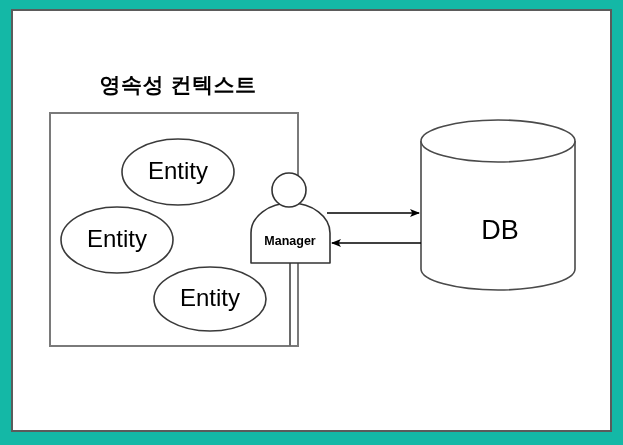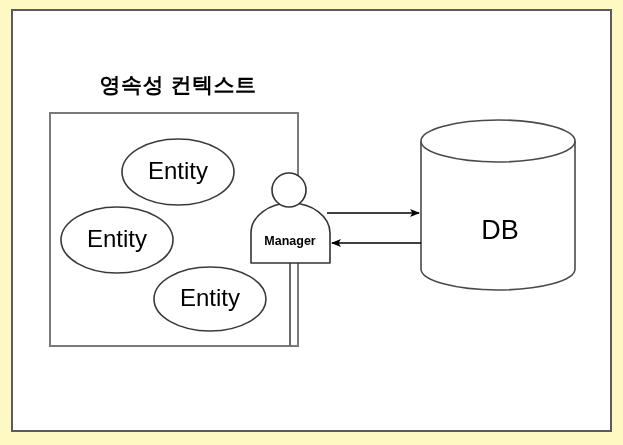--- a/index.html
+++ b/index.html
@@ -10,21 +10,21 @@
   body {
     width: 623px;
     height: 445px;
     font-family: "Liberation Sans", sans-serif;
     overflow: hidden;
   }
   #diagram-root {
     position: relative;
     width: 623px;
     height: 445px;
-    background: #fef9c3;
+    background: #14b8a6;
   }
   svg.diagram-canvas {
     display: block;
     width: 623px;
     height: 445px;
   }
   .outer-frame {
     fill: #ffffff;
     stroke: #5b5b5b;
     stroke-width: 2;

